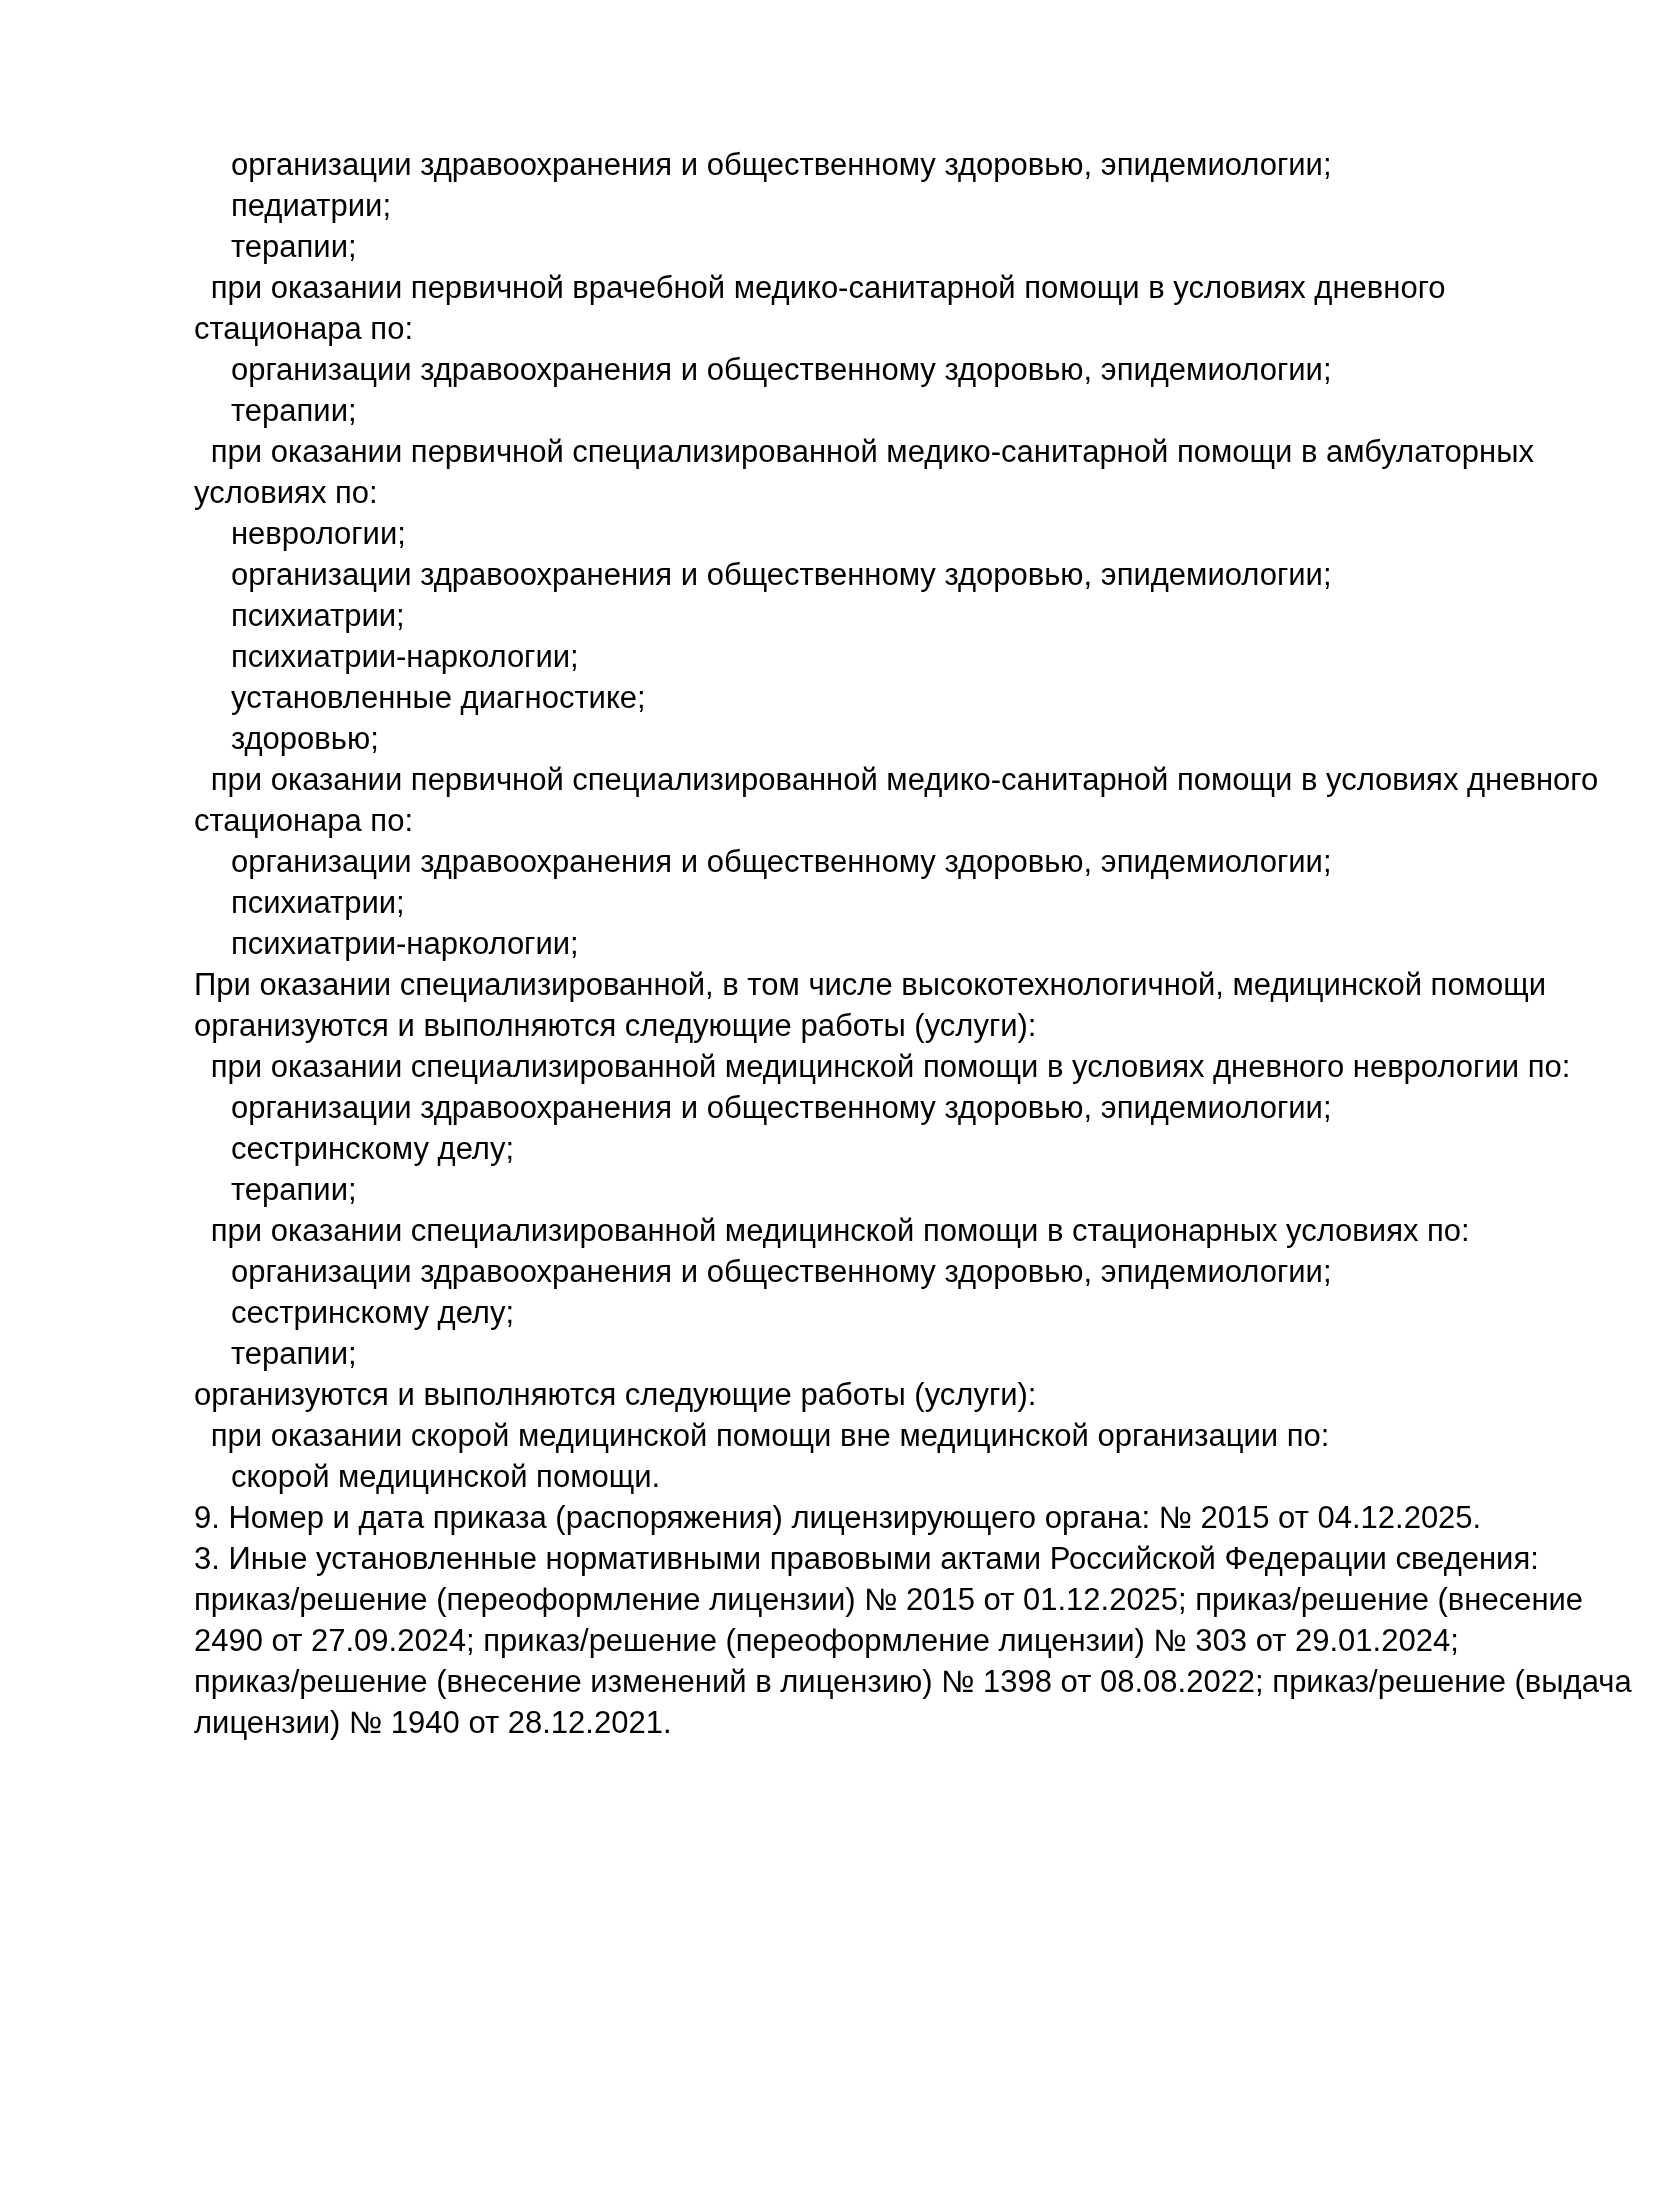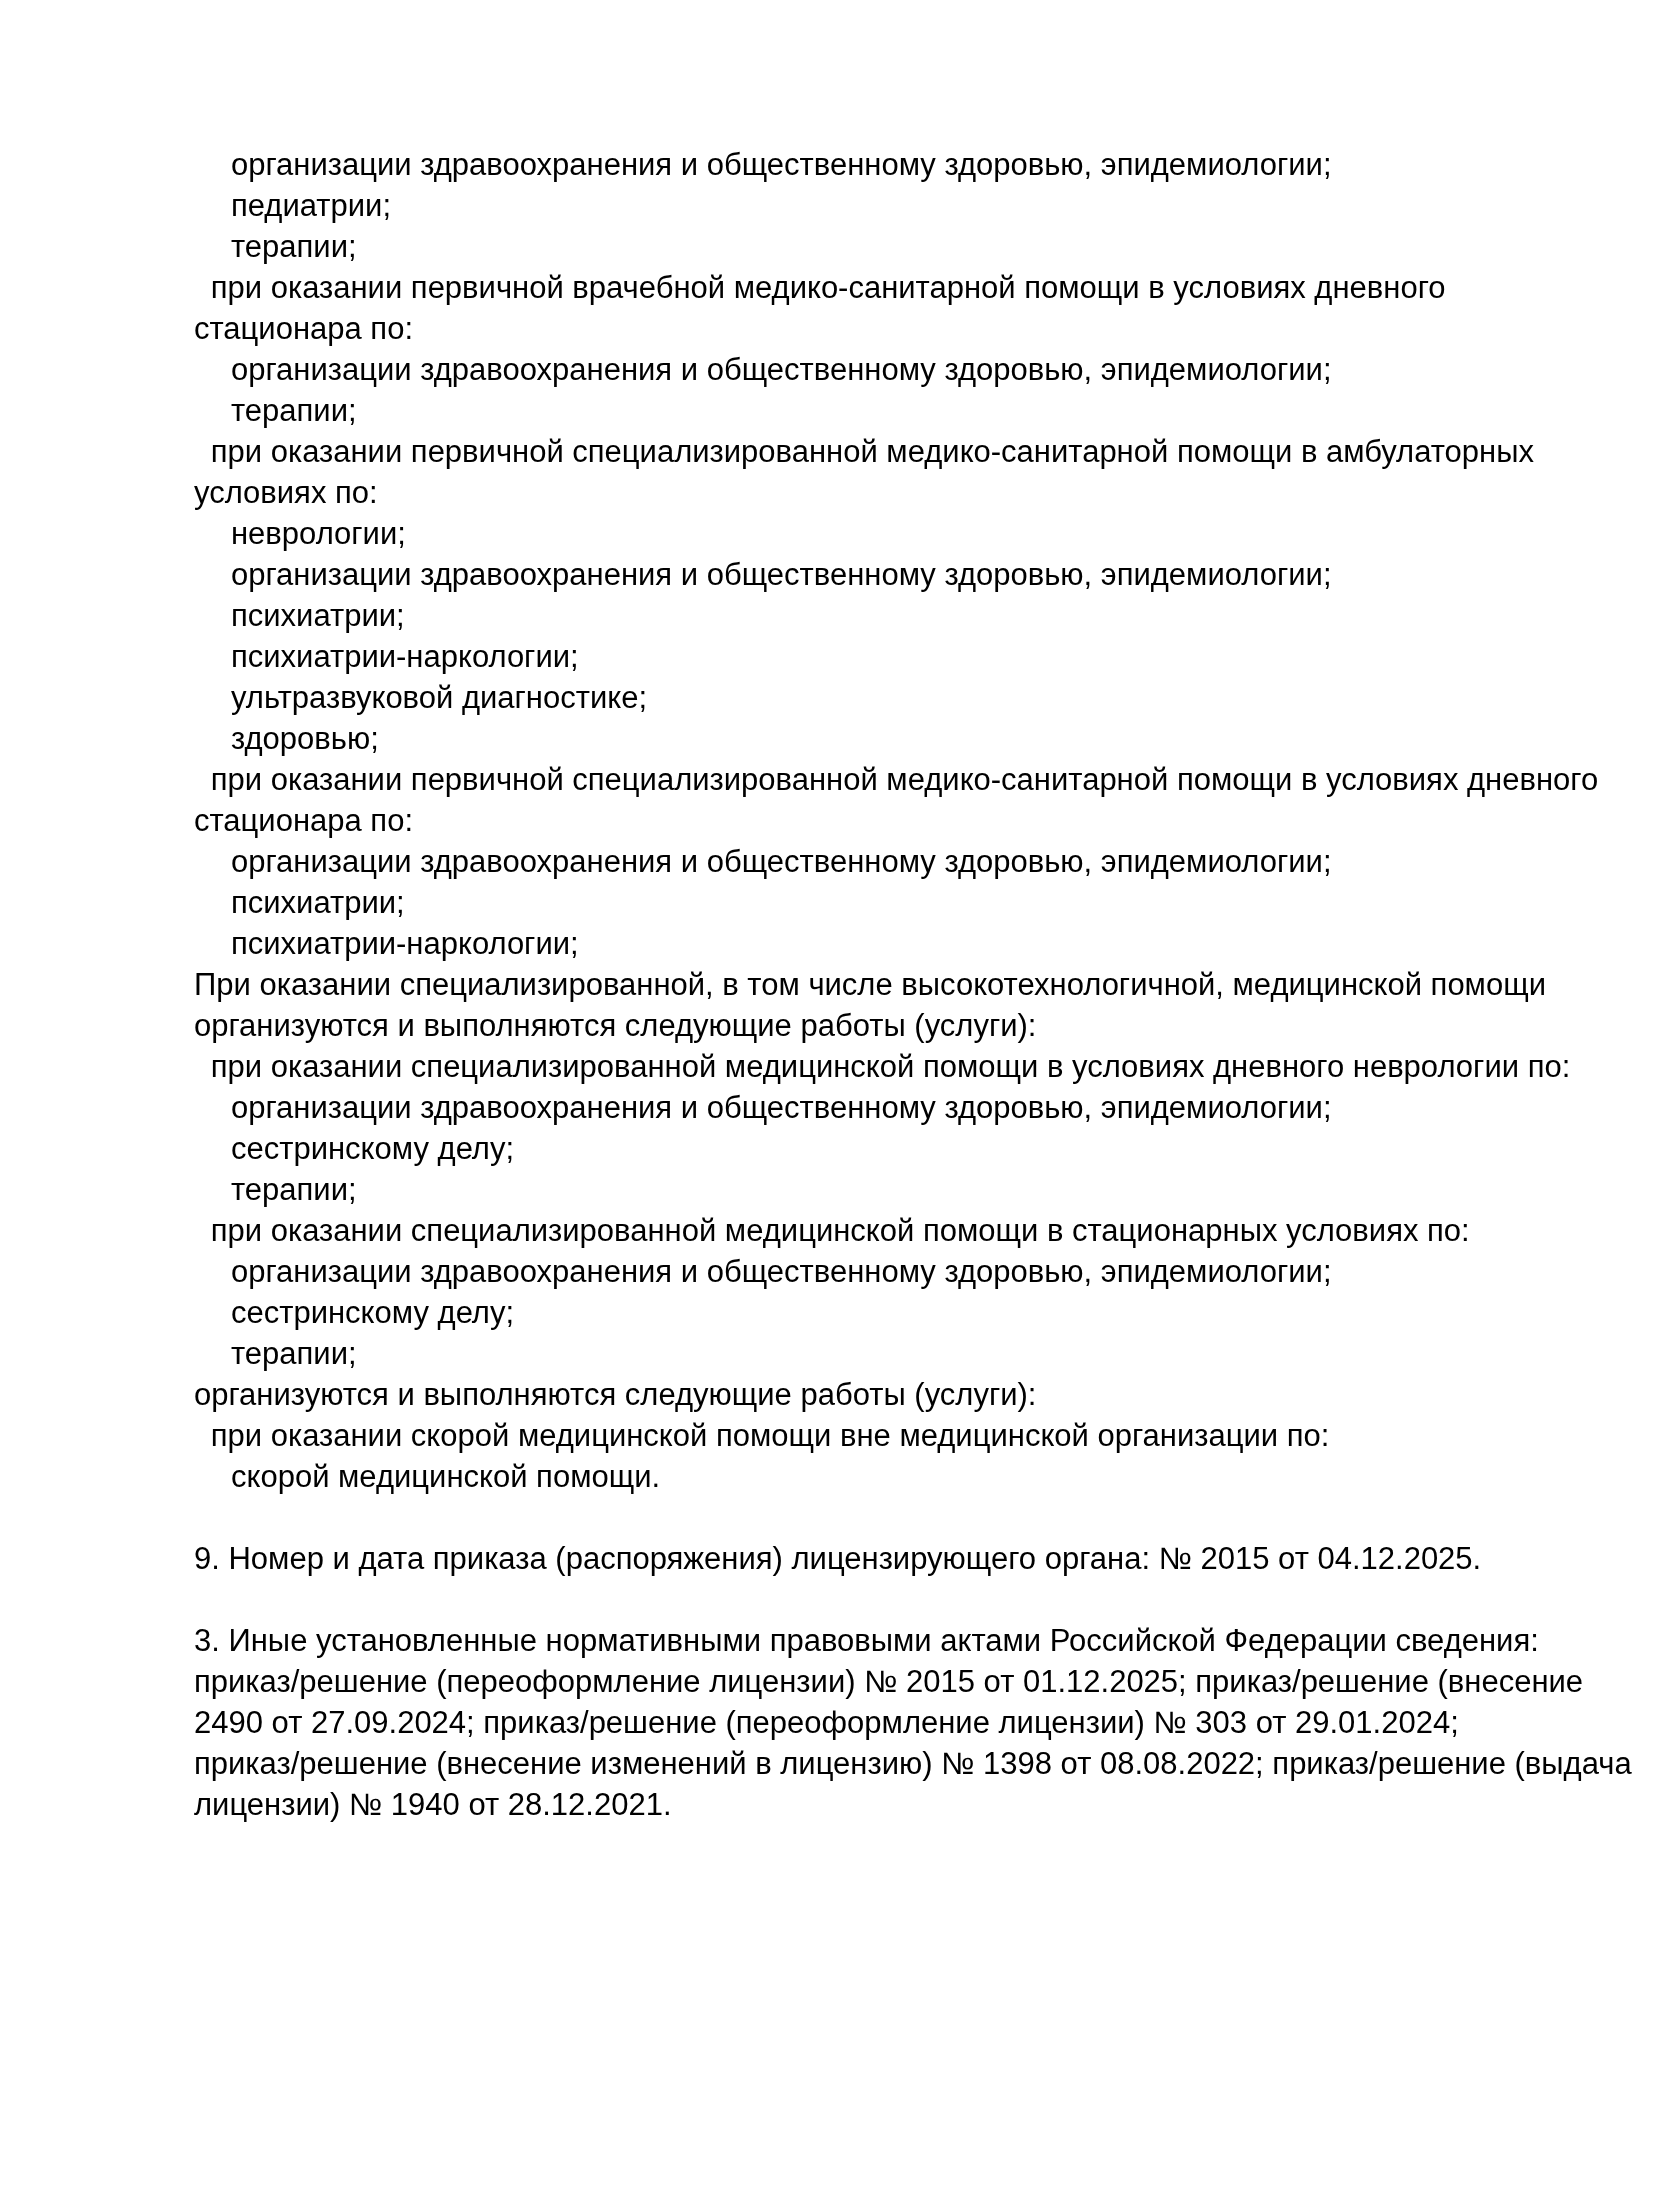--- a/index.html
+++ b/index.html
@@ -19,21 +19,21 @@
     line-height: 41px;
   }
   .content {
     position: absolute;
     top: 144px;
     left: 0;
     padding-left: 194px;
     right: 40px;
   }
   .section { margin: 0; }
-  .section + .section { margin-top: 41px; }
+  .section + .section { }
   .line {
     white-space: nowrap;
     height: 41px;
   }
   .indent-0 { padding-left: 0; }
   .indent-1 { padding-left: 16.7px; }
   .indent-2 { padding-left: 37px; }
 </style>
 </head>
 <body>
@@ -47,21 +47,21 @@
         <div class="line indent-1">при оказании первичной врачебной медико-санитарной помощи в условиях дневного</div>
         <div class="line indent-0">стационара по:</div>
         <div class="line indent-2">организации здравоохранения и общественному здоровью, эпидемиологии;</div>
         <div class="line indent-2">терапии;</div>
         <div class="line indent-1">при оказании первичной специализированной медико-санитарной помощи в амбулаторных</div>
         <div class="line indent-0">условиях по:</div>
         <div class="line indent-2">неврологии;</div>
         <div class="line indent-2">организации здравоохранения и общественному здоровью, эпидемиологии;</div>
         <div class="line indent-2">психиатрии;</div>
         <div class="line indent-2">психиатрии-наркологии;</div>
-        <div class="line indent-2">ультразвуковой диагностике;</div>
+        <div class="line indent-2">установленные диагностике;</div>
         <div class="line indent-2">здоровью;</div>
         <div class="line indent-1">при оказании первичной специализированной медико-санитарной помощи в условиях дневного</div>
         <div class="line indent-0">стационара по:</div>
         <div class="line indent-2">организации здравоохранения и общественному здоровью, эпидемиологии;</div>
         <div class="line indent-2">психиатрии;</div>
         <div class="line indent-2">психиатрии-наркологии;</div>
         <div class="line indent-0">При оказании специализированной, в том числе высокотехнологичной, медицинской помощи</div>
         <div class="line indent-0">организуются и выполняются следующие работы (услуги):</div>
         <div class="line indent-1">при оказании специализированной медицинской помощи в условиях дневного неврологии по:</div>
         <div class="line indent-2">организации здравоохранения и общественному здоровью, эпидемиологии;</div>

